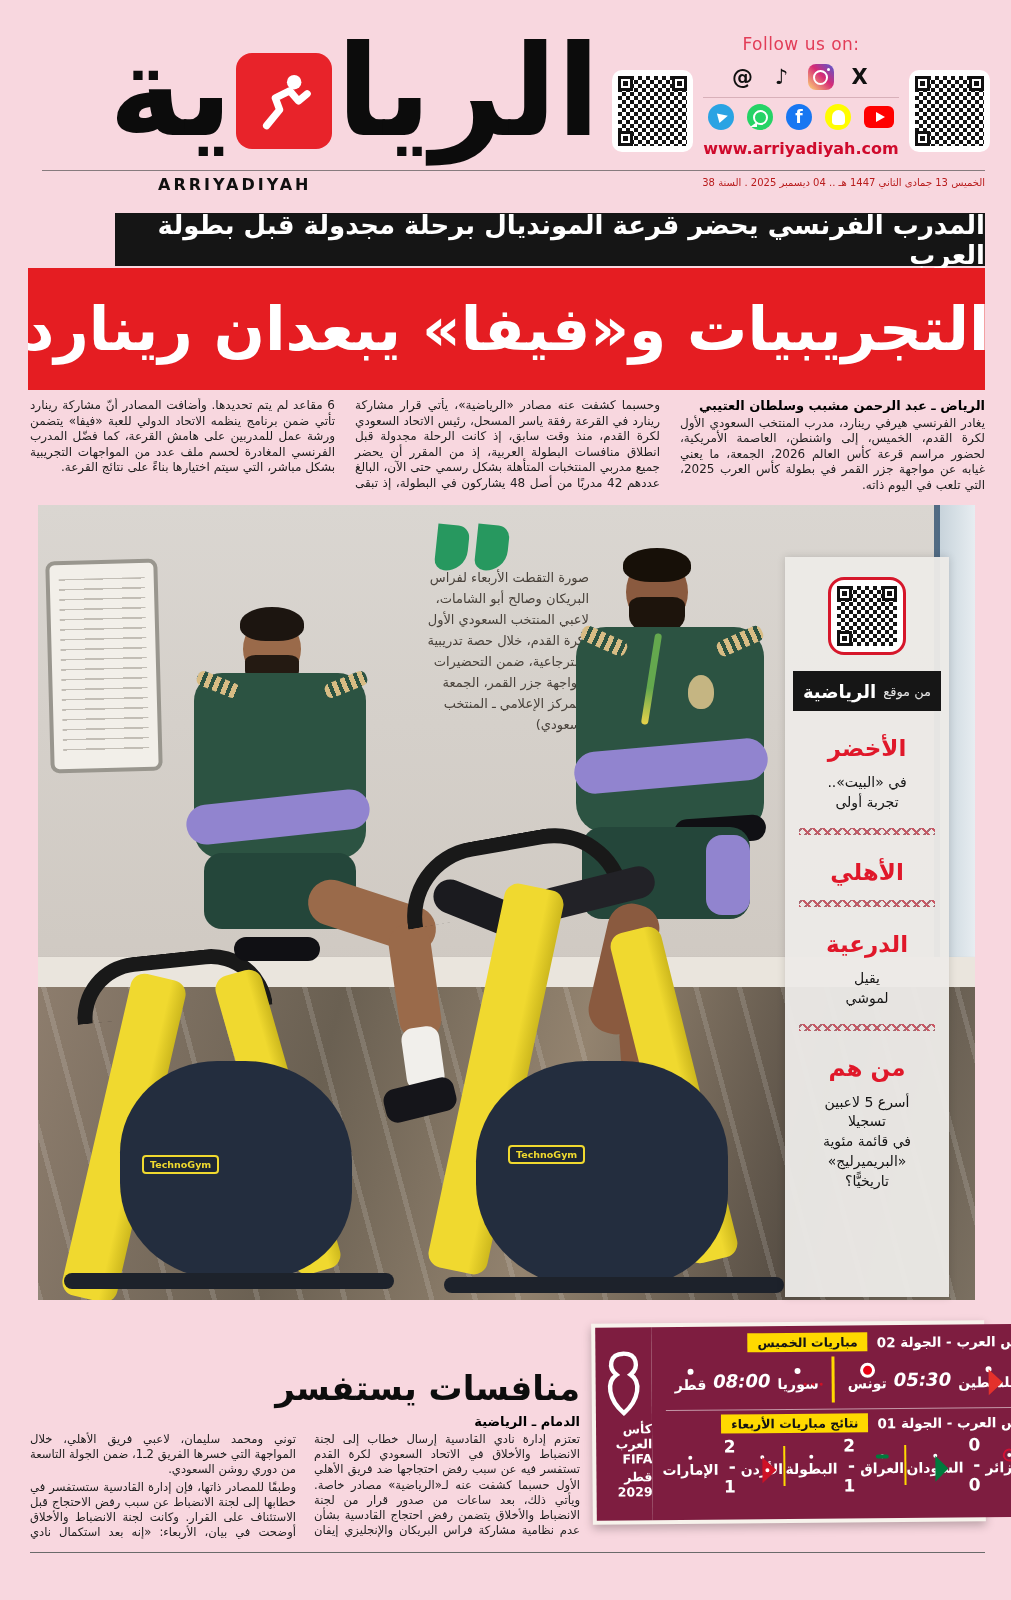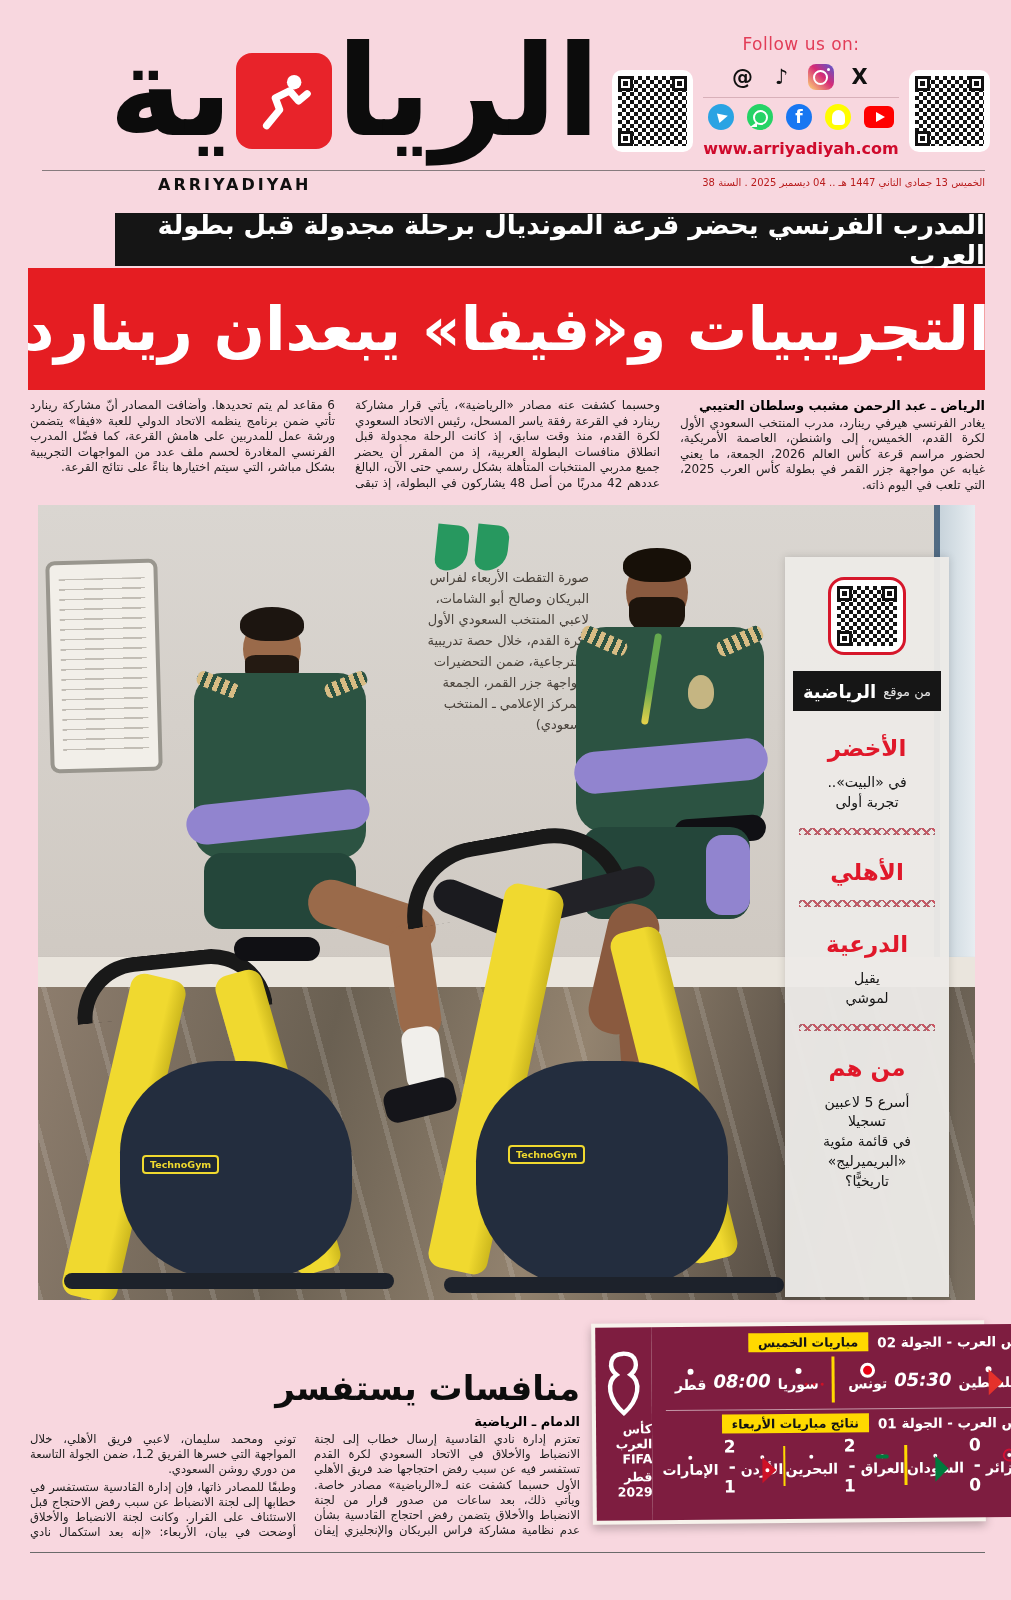--- a/index.html
+++ b/index.html
@@ -447,21 +447,21 @@
         </div>
         <div class="vsep2"></div>
         <div class="rs">
           <span class="team">
               <span class="rbox"><span class="rflag f-irq"></span></span>
               <span class="tname">العراق</span>
             </span>
           <span class="score">2 - 1</span>
           <span class="team">
               <span class="rbox"><span class="rflag f-bhr"></span></span>
-              <span class="tname">البحرين</span>
+              <span class="tname">البطولة</span>
             </span>
         </div>
         <div class="vsep2"></div>
         <div class="rs">
           <span class="team">
               <span class="rbox"><span class="rflag f-jor"></span></span>
               <span class="tname">الأردن</span>
             </span>
           <span class="score">2 - 1</span>
           <span class="team">

